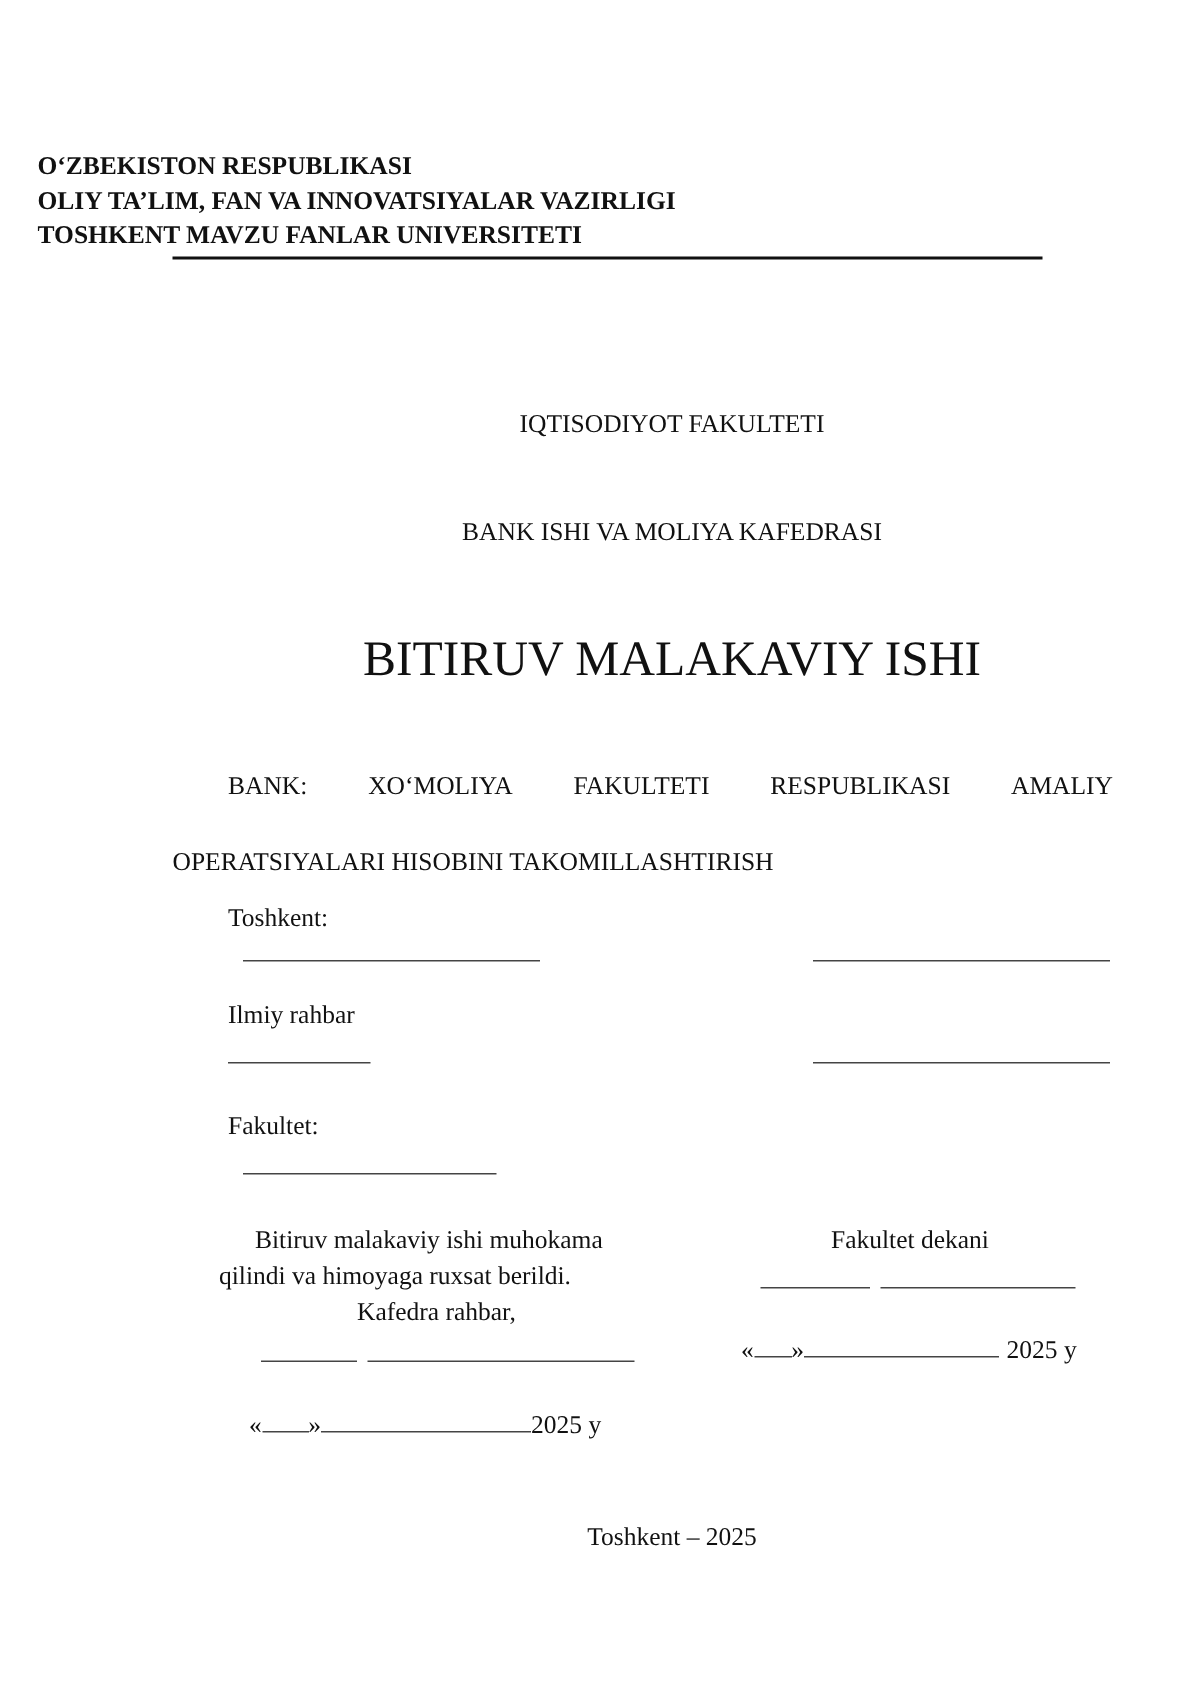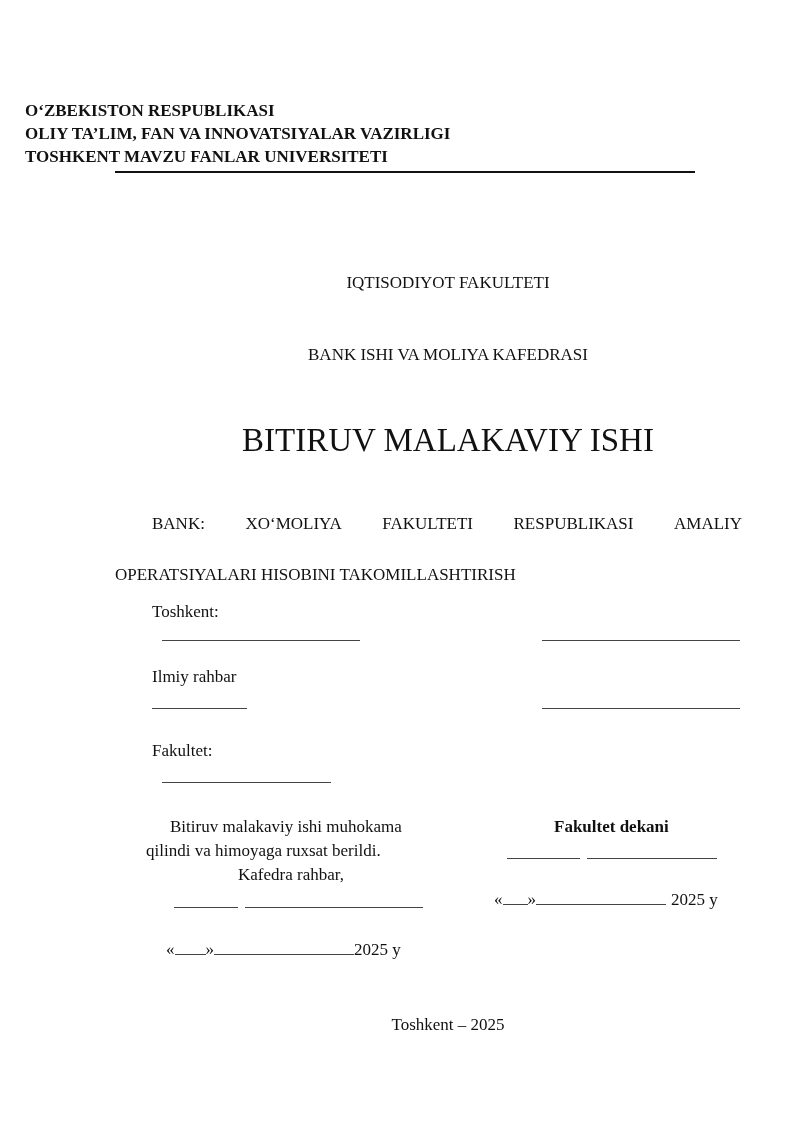--- a/index.html
+++ b/index.html
@@ -53,21 +53,21 @@
   <div class="line" style="top:907px; left:245px; width:178px;"></div>
 
   <div class="abs c17" style="top:940px; left:166px; display:flex; align-items:baseline;">
     <span>«</span>
     <span style="display:inline-block; width:31px; border-bottom:1px solid #444;"></span>
     <span>»</span>
     <span style="display:inline-block; width:140px; border-bottom:1px solid #444;"></span>
     <span>2025 y</span>
   </div>
 
-  <div class="abs c17" style="top:817px; left:554px;font-weight:bold;">Fakultet dekani</div>
+  <div class="abs c17" style="top:817px; left:554px;">Fakultet dekani</div>
   <div class="line" style="top:858px; left:507px; width:73px;"></div>
   <div class="line" style="top:858px; left:587px; width:130px;"></div>
 
   <div class="abs c17" style="top:890px; left:494px; display:flex; align-items:baseline;">
     <span>«</span>
     <span style="display:inline-block; width:25px; border-bottom:1px solid #444;"></span>
     <span>»</span>
     <span style="display:inline-block; width:130px; border-bottom:1px solid #444; margin-right:5px;"></span>
     <span>2025 y</span>
   </div>

